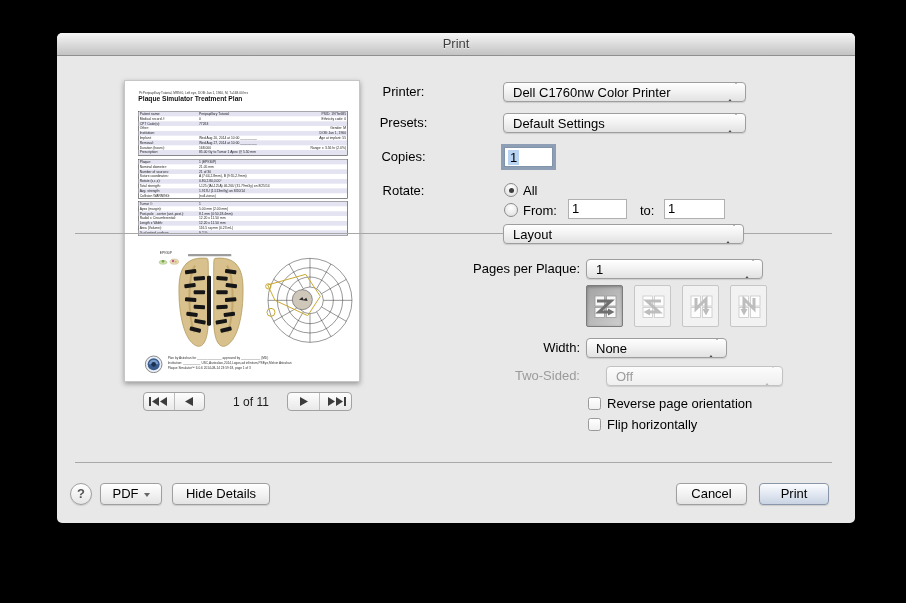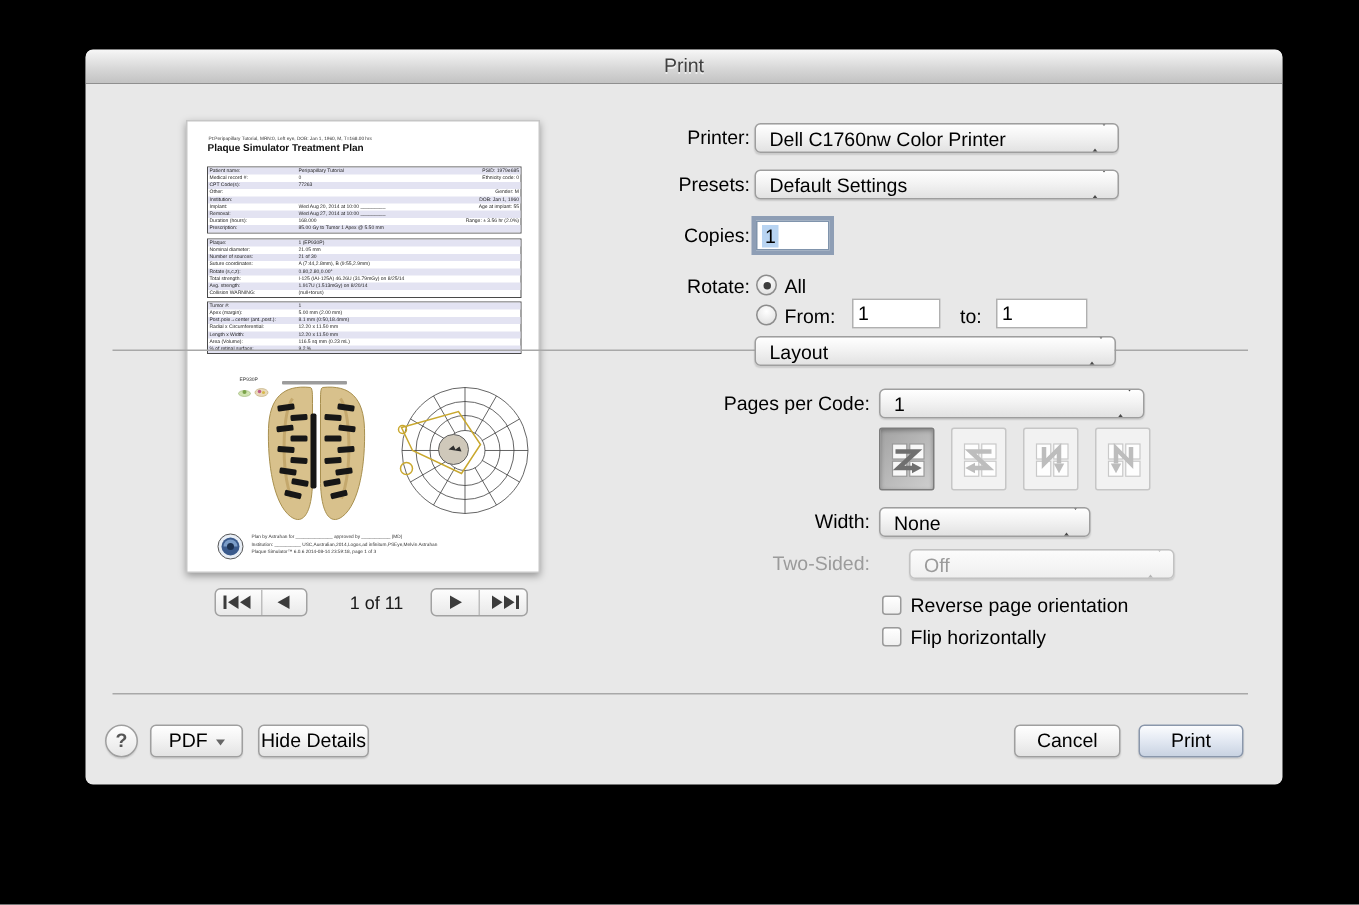--- a/index.html
+++ b/index.html
@@ -5,21 +5,21 @@
   html,body{margin:0;padding:0;}
   body{width:906px;height:603px;background:#000;position:relative;overflow:hidden;
        font-family:"Liberation Sans",sans-serif;-webkit-font-smoothing:antialiased;}
   .dialog{position:absolute;left:57px;top:33px;width:798px;height:490px;background:#e8e8e8;
           border-radius:5px;box-shadow:0 12px 35px rgba(0,0,0,.75);overflow:hidden;}
   .titlebar{position:absolute;left:0;top:0;right:0;height:22px;
             background:linear-gradient(#f7f7f7,#d9d9d9 55%,#c3c3c3);
             border-bottom:1px solid #8f8f8f;border-radius:5px 5px 0 0;
             text-align:center;line-height:22px;font-size:13px;color:#404040;
             text-shadow:0 1px 0 rgba(255,255,255,.6);}
-  .lbl{position:absolute;left:250px;width:193px;text-align:right;font-size:13px;color:#000;
+  .lbl{position:absolute;left:250px;width:193px;text-align:center;font-size:13px;color:#000;
        height:20px;line-height:20px;white-space:nowrap;}
   .lbl2{position:absolute;left:330px;width:193px;text-align:right;font-size:13px;color:#000;
         height:20px;line-height:20px;white-space:nowrap;}
   .dis{color:#9b9b9b;}
   .popup{position:absolute;height:20px;border:1px solid #9e9e9e;border-radius:4px;
          background:linear-gradient(#ffffff,#f3f3f3 45%,#e2e2e2);
          box-shadow:0 1px 1px rgba(0,0,0,.12);font-size:13px;color:#000;
          line-height:20px;padding-left:9px;box-sizing:border-box;white-space:nowrap;overflow:hidden;}
   .popup.disabled{color:#9b9b9b;border-color:#c2c2c2;background:linear-gradient(#fcfcfc,#efefef);margin-left:20px;}
   .arrows{position:absolute;right:6px;top:50%;transform:translateY(-50%);}
@@ -357,21 +357,21 @@
   <input class="tfield" style="left: 511px; top: 166px; width: 59px;" value="1">
   <div class="rlbl" style="left:583px;top:168px">to:</div>
   <input class="tfield" style="left: 607px; top: 166px; width: 61px;" value="1">
 
   <div class="hline" style="left:18px;top:200px;width:757px"></div>
   <div class="popup" style="left:446px;top:191px;width:241px">
     <span>Layout</span>
     <span class="arrows"><span class="tri up"></span><span class="tri down"></span></span>
   </div>
 
-  <div class="lbl2" style="top:226px">Pages per Code:</div>
+  <div class="lbl2" style="top:226px">Pages per Plaque:</div>
   <div class="popup" style="left:529px;top:226px;width:177px">
     <span>1</span>
     <span class="arrows"><span class="tri up"></span><span class="tri down"></span></span>
   </div>
 
   <div class="dirbtn sel" style="left:529px;top:252px">
     <svg width="26" height="26" viewBox="0 0 26 26">
       <g class="pg">
           <rect x="3" y="3" width="9.5" height="10"></rect>
           <rect x="14.5" y="3" width="9.5" height="10"></rect>
@@ -436,21 +436,21 @@
   <div class="checkbox" style="left:531px;top:385px"></div>
   <div class="rlbl" style="left:550px;top:382px">Flip horizontally</div>
 
   <div class="hline" style="left:18px;top:429px;width:757px"></div>
   <div class="helpbtn" style="left:13px;top:450px">
     <span>?</span>
   </div>
   <div class="btn" style="left:43px;top:450px;width:62px">
     <span>PDF</span><span class="pdfcaret"></span>
   </div>
-  <div class="btn" style="left:115px;top:450px;width:74px">
+  <div class="btn" style="left:115px;top:450px;width:98px">
     <span>Hide Details</span>
   </div>
   <div class="btn" style="left:619px;top:450px;width:71px">
     <span>Cancel</span>
   </div>
   <div class="btn default" style="left:702px;top:450px;width:70px">
     <span>Print</span>
   </div>
 </div>
 

